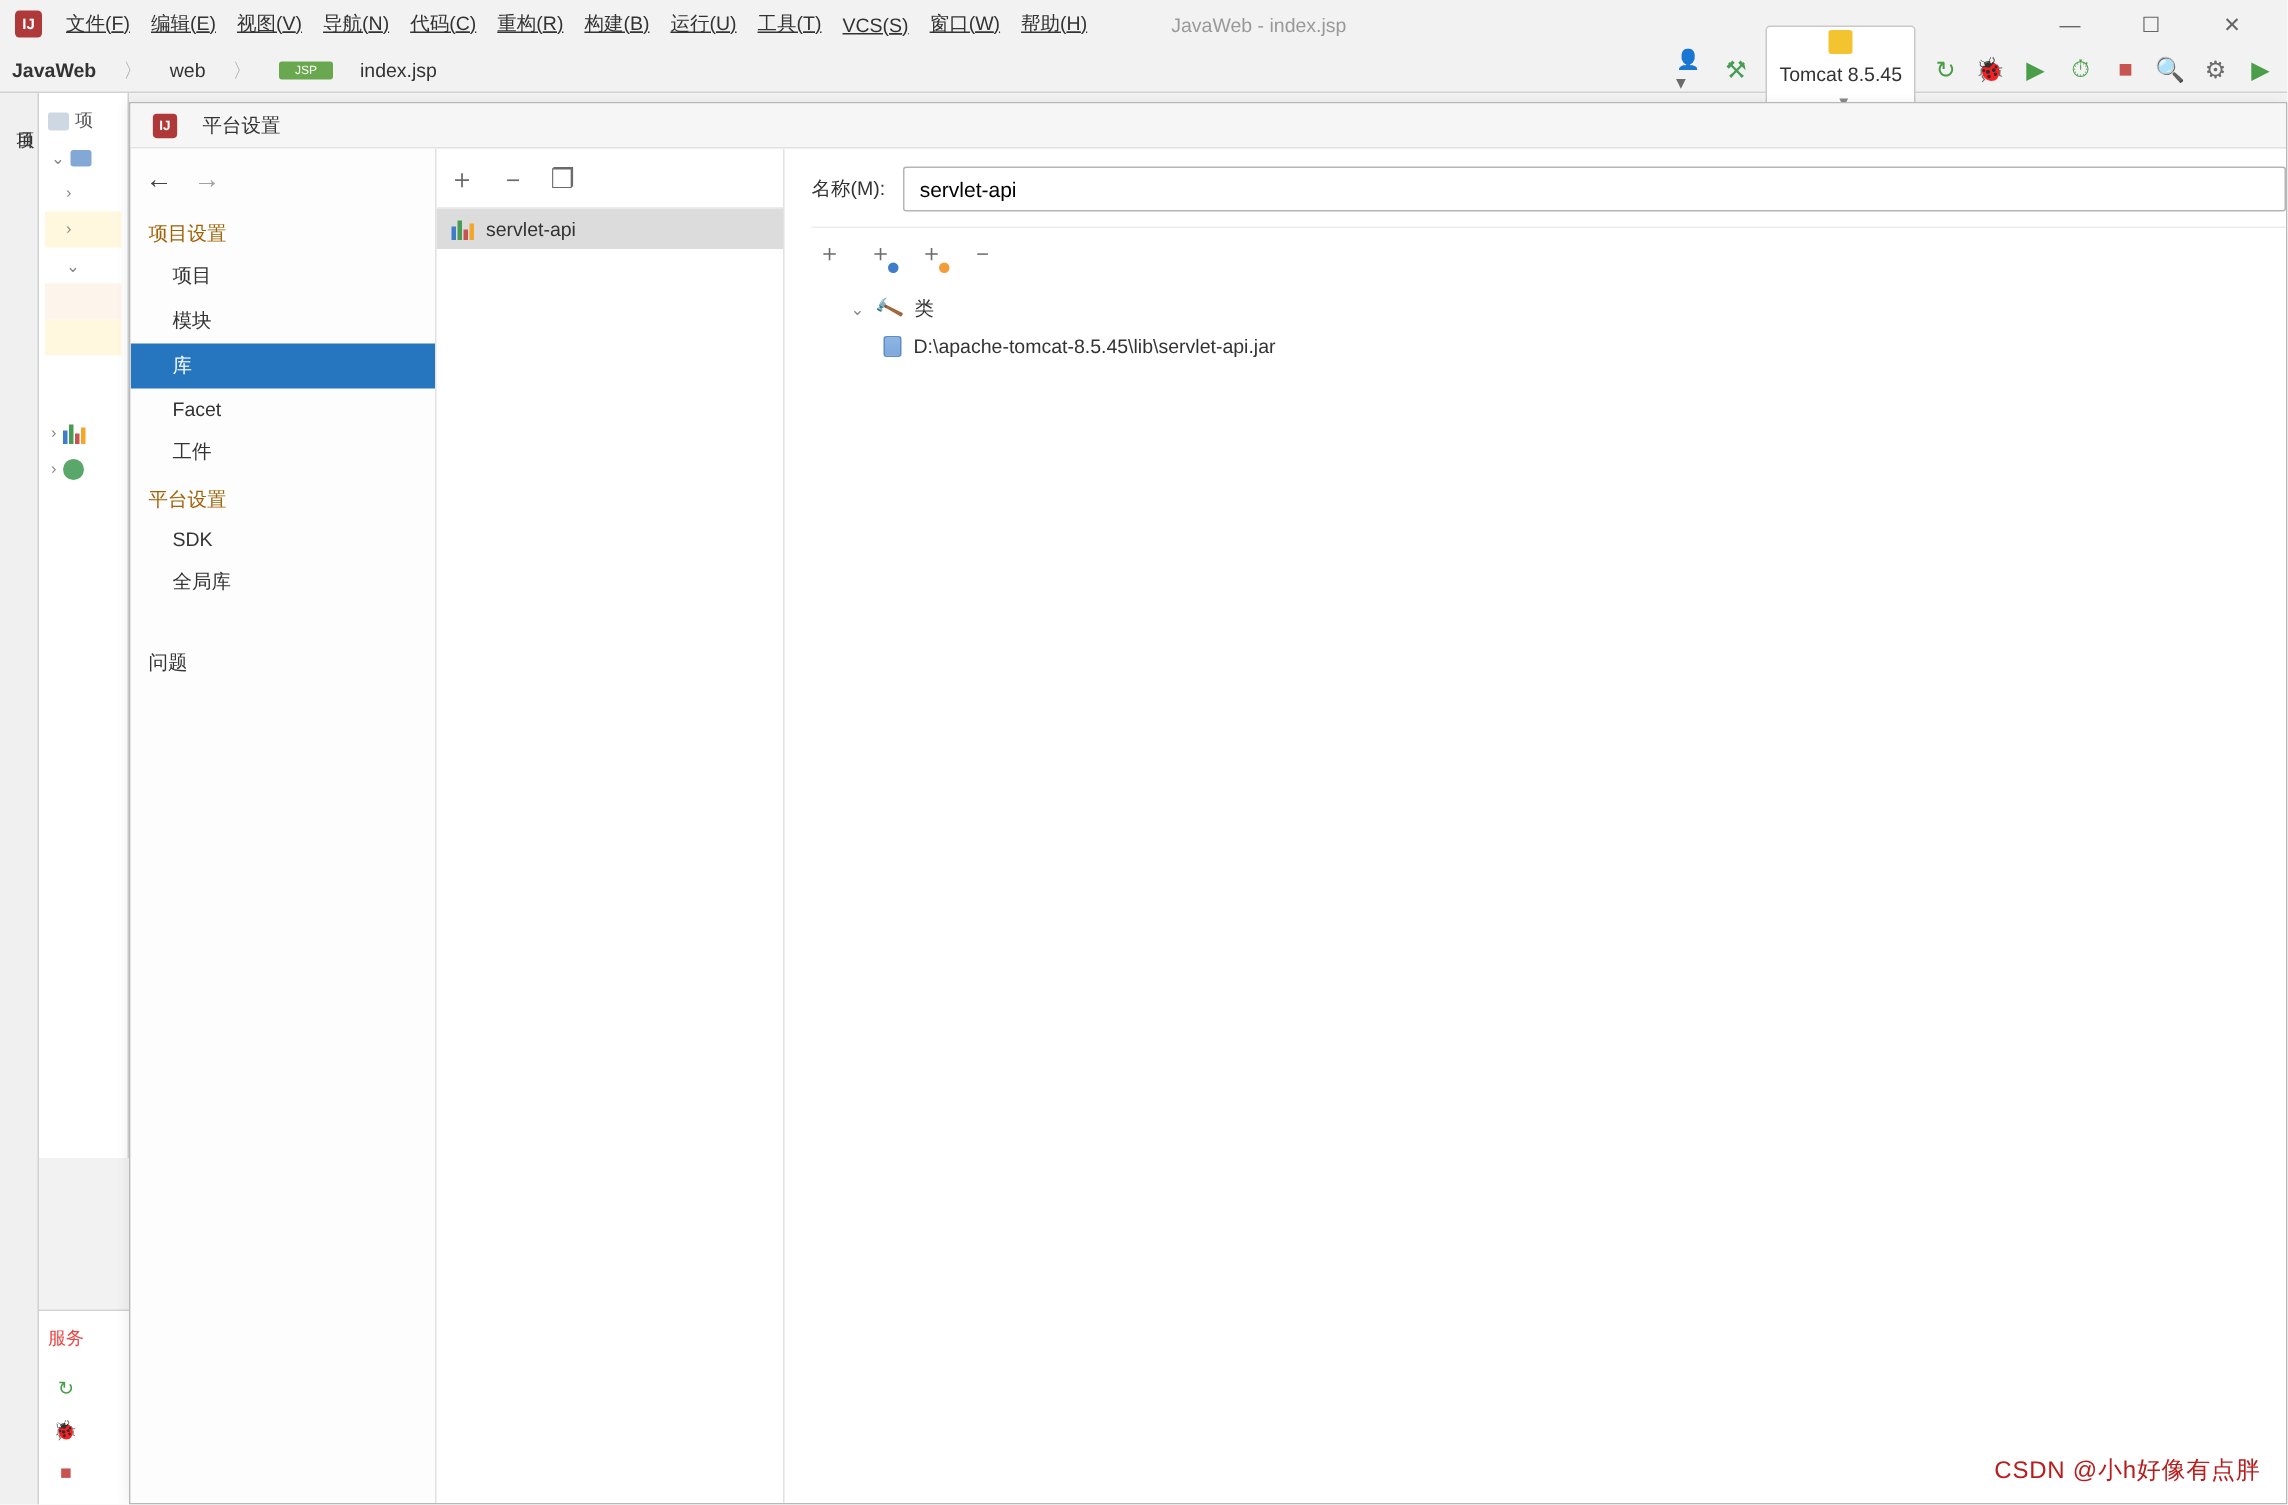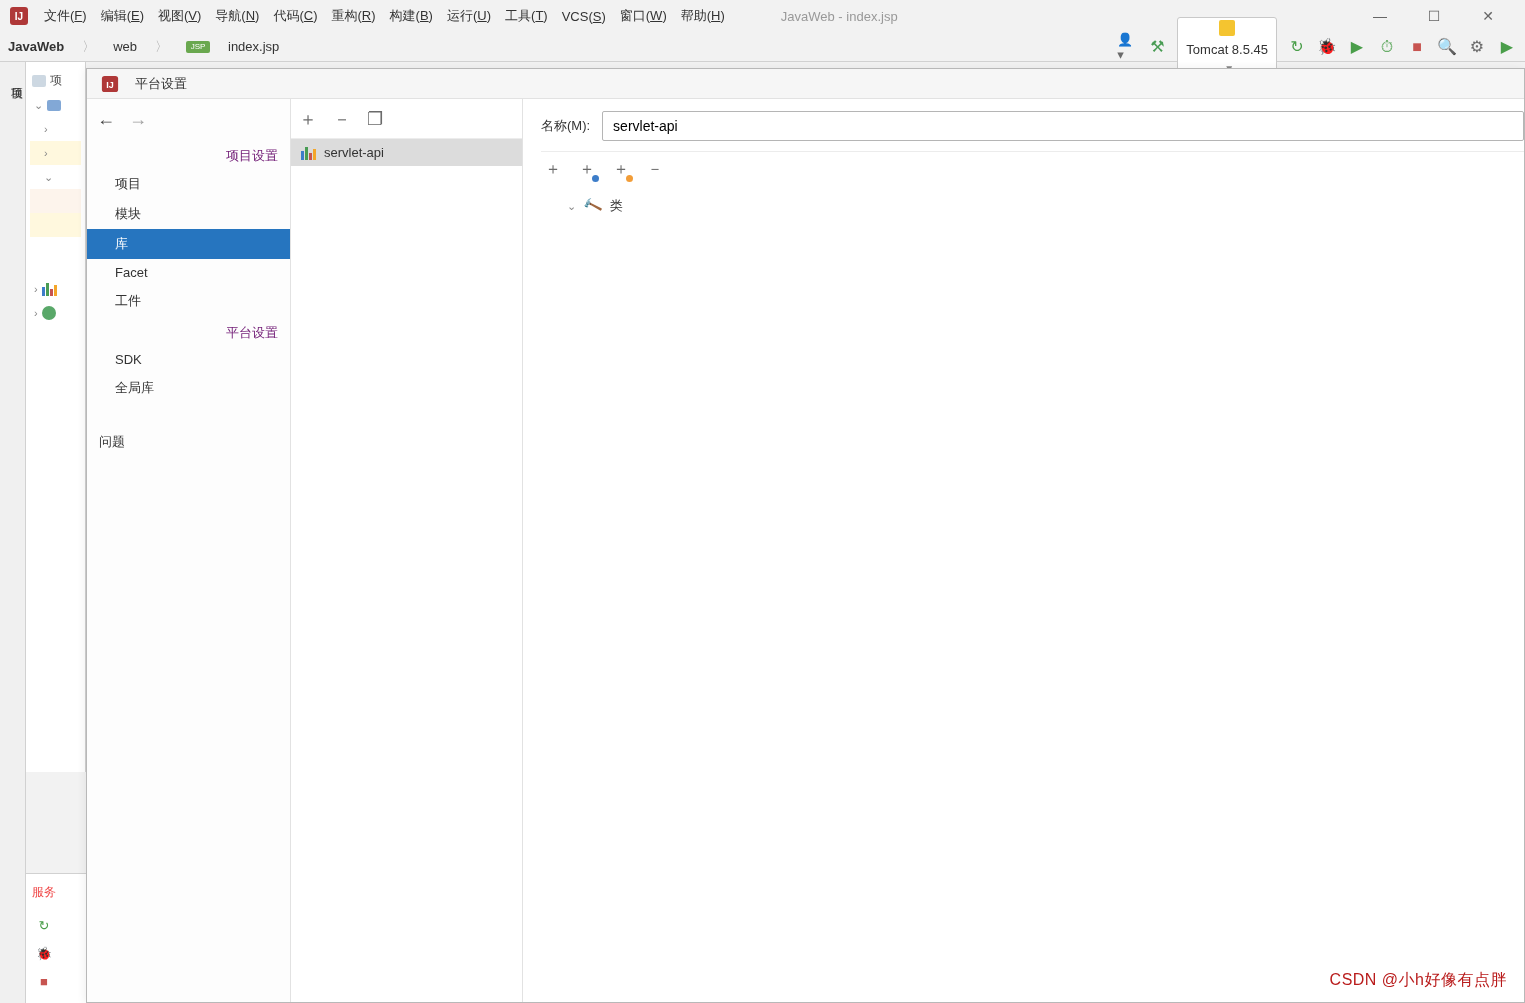--- a/index.html
+++ b/index.html
@@ -1,32 +1,32 @@
 <!DOCTYPE html>
 <html><head>
   <meta charset="utf-8">
   <style>
     * { margin: 0; padding: 0; box-sizing: border-box; }
     body { font-family: "Microsoft YaHei", "Segoe UI", sans-serif; font-size: 13px; color: #333; background: #f2f2f2; overflow: hidden; width: 1525px; height: 1003px; position: relative; }
     
     
     .menubar { display: flex; align-items: center; height: 32px; background: #f2f2f2; padding: 0 6px; gap: 2px; }
     .app-icon { width: 18px; height: 18px; background: #af3838; border-radius: 3px; margin: 0 8px 0 4px; display: inline-flex; align-items: center; justify-content: center; color: #fff; font-weight: bold; font-size: 10px; }
-    .menu-item { padding: 4px 6px; cursor: pointer; white-space: nowrap; }
+    .menu-item { padding: 4px 6px; cursor: pointer; white-space: nowrap; text-decoration: underline; }
     .menu-item u { text-decoration: underline; }
     .menubar-title { margin-left: 48px; color: #999; text-align: center; }
     .win-controls { margin-left: auto; display: flex; gap: 24px; padding-right: 16px; color: #666; }
     .win-ctrl { width: 30px; text-align: center; cursor: pointer; font-size: 14px; }
 
     
     .navbar { display: flex; align-items: center; height: 30px; background: #f2f2f2; border-bottom: 1px solid #d1d1d1; padding: 0 8px; }
     .breadcrumb { display: flex; align-items: center; gap: 14px; font-weight: 500; }
     .breadcrumb .sep { color: #aaa; margin: 0 4px; }
     .bc-strong { font-weight: bold; }
-    .jsp-icon { display: inline-block; width: 24px; height: 12px; background: #6aa84f; border-radius: 2px; margin-right: 4px; color: #fff; font-size: 8px; text-align: center; line-height: 12px; }
+    .jsp-icon { display: inline-block; width: 36px; height: 12px; background: #6aa84f; border-radius: 2px; margin-right: 4px; color: #fff; font-size: 8px; text-align: center; line-height: 12px; }
     .nav-right { margin-left: auto; display: flex; align-items: center; gap: 10px; }
     .nav-icon { width: 20px; height: 20px; display: inline-flex; align-items: center; justify-content: center; color: #6b6b6b; cursor: pointer; }
     .hammer-green { color: #499c54; font-size: 16px; }
     .run-config { display: flex; align-items: center; gap: 6px; border: 1px solid #c9c9c9; border-radius: 3px; padding: 2px 8px; background: #fff; flex-direction: column; }
     .tomcat-icon { width: 16px; height: 16px; background: #f4c430; border-radius: 2px; }
     .dropdown-arrow { color: #888; font-size: 10px; margin-left: 4px; }
     .tb-icon { font-size: 16px; }
     .green { color: #4a9e4a; }
     .red { color: #c75450; }
 
@@ -61,21 +61,21 @@
     .dialog-title { display: flex; align-items: center; gap: 8px; height: 30px; padding: 0 10px; background: #f6f6f6; border-bottom: 1px solid #e2e2e2; font-weight: 500; }
     .dialog-title .app-icon { transform: scale(.9); }
     .dialog-body { display: flex; flex: 1; overflow: hidden; }
 
     
     .dlg-left { width: 204px; border-right: 1px solid #e2e2e2; display: flex; flex-direction: column; background: #fdfdfd; }
     .dlg-left-tb { display: flex; align-items: center; height: 40px; padding: 0 10px; gap: 14px; }
     .navarrow { color: #a0a0a0; font-size: 18px; cursor: pointer; }
     .navarrow.enabled { color: #444; }
     .dlg-left-list { flex: 1; overflow: auto; }
-    .cat-header { padding: 8px 12px 4px; color: #701a75; font-size: 13px; text-align: right; }
+    .cat-header { padding: 8px 12px 4px; color: #a16207; font-size: 13px; }
     .cat-item { padding: 6px 12px 6px 28px; cursor: pointer; }
     .cat-item.selected { background: #2675bf; color: #fff; }
 
     
     .dlg-mid { width: 232px; border-right: 1px solid #e2e2e2; display: flex; flex-direction: column; }
     .dlg-mid-tb { display: flex; align-items: center; height: 40px; padding: 0 8px; gap: 16px; border-bottom: 1px solid #ececec; }
     .tb-btn { color: #6b6b6b; font-size: 18px; cursor: pointer; }
     .lib-row { display: flex; align-items: center; gap: 8px; padding: 6px 10px; background: #e7e7e7; cursor: pointer; }
     .lib-row.selected { background: #dcdcdc; }
 
@@ -253,18 +253,22 @@
         <span class="tb-btn2 plus-badge b-blue">＋</span>
         <span class="tb-btn2 plus-badge b-orange">＋</span>
         <span class="tb-btn2">－</span>
       </div>
       <div class="tree">
         <div class="tree-row indent1">
           <span class="chevron">⌄</span>
           <span class="hammer-icon">🔨</span>
           <span>类</span>
         </div>
+        <div class="tree-row indent2">
+          <span class="jar-icon"></span>
+          <span>D:\apache-tomcat-8.5.45\lib\servlet-api.jar</span>
+        </div>
       </div>
     </div>
   </div>
 </div>
 
 <div class="watermark">CSDN @小h好像有点胖</div>
 
 </body></html>

